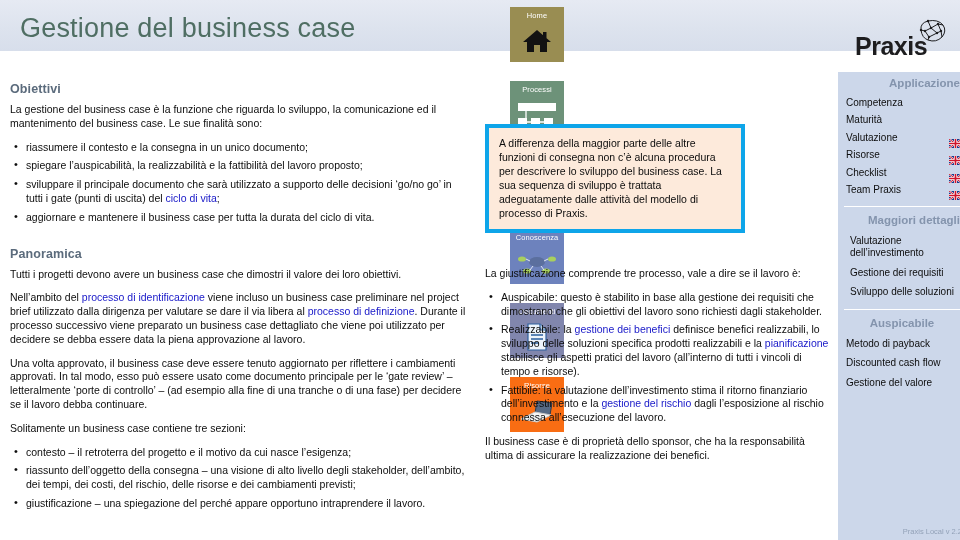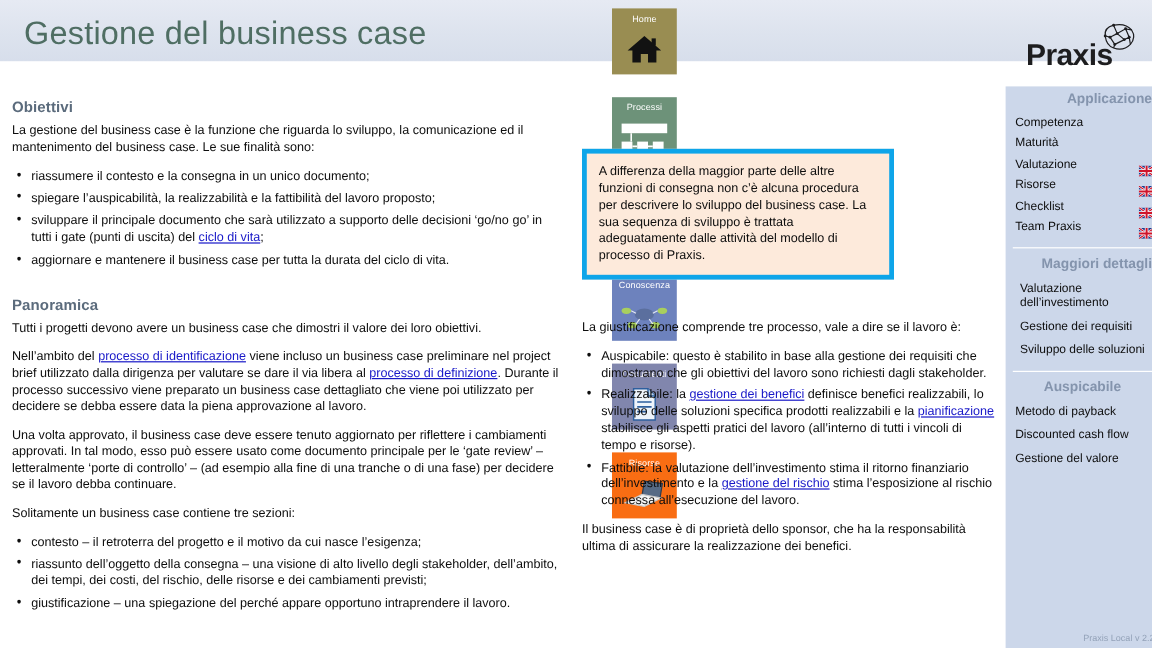--- a/index.html
+++ b/index.html
@@ -63,21 +63,21 @@
   }
   ul.bul { list-style: none; margin: 0 0 10px 0; padding: 0; }
   ul.bul > li {
     font-size: 10.5px; line-height: 13.8px; margin-bottom: 5px;
     padding-left: 16px; position: relative; color: #0d0d0d;
   }
   ul.bul > li::before {
     content: "\2022"; position: absolute; left: 4px; top: -1px;
     font-size: 11px; color: #0d0d0d;
   }
-  a.lnk { color: #1818c8; text-decoration: underline; cursor: pointer; }
+  a.lnk { color: #1818c8; cursor: pointer; }
 
   
   .callout {
     position: absolute; left: 485px; top: 124px; width: 260px;
     background: #fdeadb; border: 4px solid #0ea5e9;
     padding: 8px 10px 9px 10px;
   }
   .callout p { font-size: 10.5px; line-height: 14px; color: #0d0d0d; }
 
   
@@ -225,21 +225,21 @@
 
 <div class="callout">
   <p>A differenza della maggior parte delle altre funzioni di consegna non c’è alcuna procedura per descrivere lo sviluppo del business case. La sua sequenza di sviluppo è trattata adeguatamente dalle attività del modello di processo di Praxis.</p>
 </div>
 
 <div class="col-mid-2">
   <p class="body">La giustificazione comprende tre processo, vale a dire se il lavoro è:</p>
   <ul class="bul">
     <li><span>Auspicabile: questo è stabilito in base alla gestione dei requisiti che dimostrano che gli obiettivi del lavoro sono richiesti dagli stakeholder.</span></li>
     <li><span>Realizzabile: la </span><a class="lnk">gestione dei benefici</a><span> definisce benefici realizzabili, lo sviluppo delle soluzioni specifica prodotti realizzabili e la </span><a class="lnk">pianificazione</a><span> stabilisce gli aspetti pratici del lavoro (all’interno di tutti i vincoli di tempo e risorse).</span></li>
-    <li><span>Fattibile: la valutazione dell’investimento stima il ritorno finanziario dell’investimento e la </span><a class="lnk">gestione del rischio</a><span> stima l’esposizione al rischio connessa all’esecuzione del lavoro.</span></li>
+    <li><span>Fattibile: la valutazione dell’investimento stima il ritorno finanziario dell’investimento e la </span><a class="lnk">gestione del rischio</a><span> dagli l’esposizione al rischio connessa all’esecuzione del lavoro.</span></li>
   </ul>
   <p class="body">Il business case è di proprietà dello sponsor, che ha la responsabilità ultima di assicurare la realizzazione dei benefici.</p>
 </div>
 
 <div class="sidebar">
   <div class="side-h">Applicazione</div>
 
   <div class="side-row">
     <span class="t">Competenza</span>
   </div>

